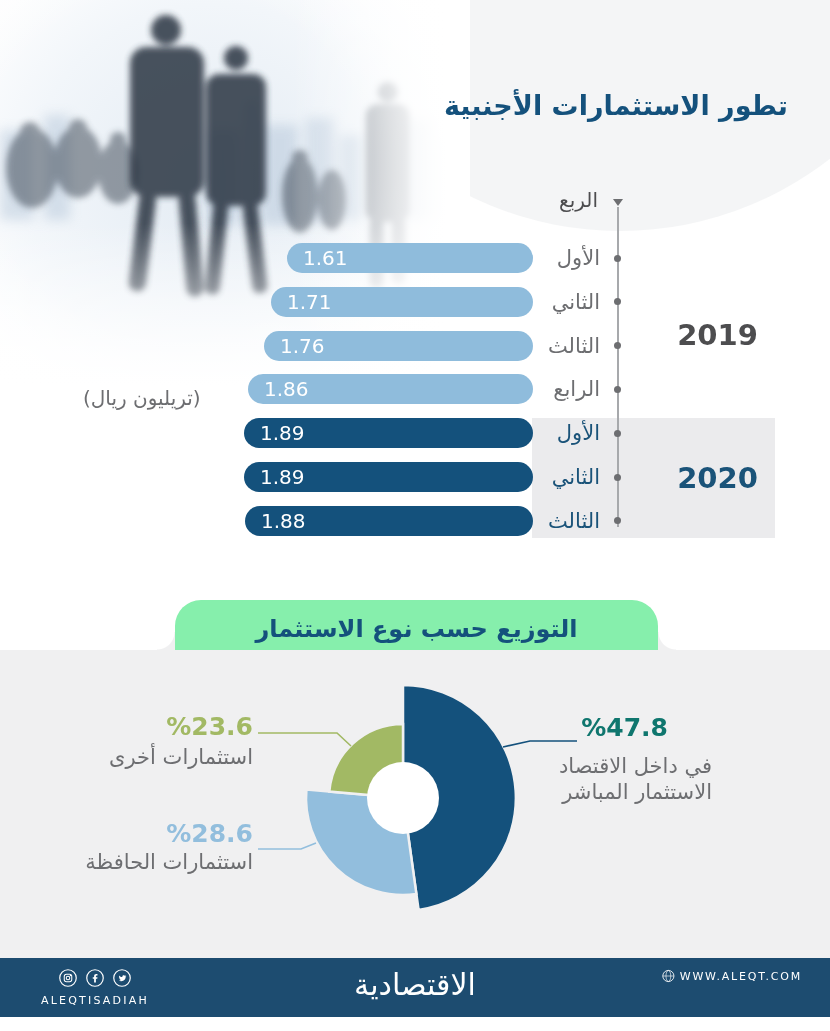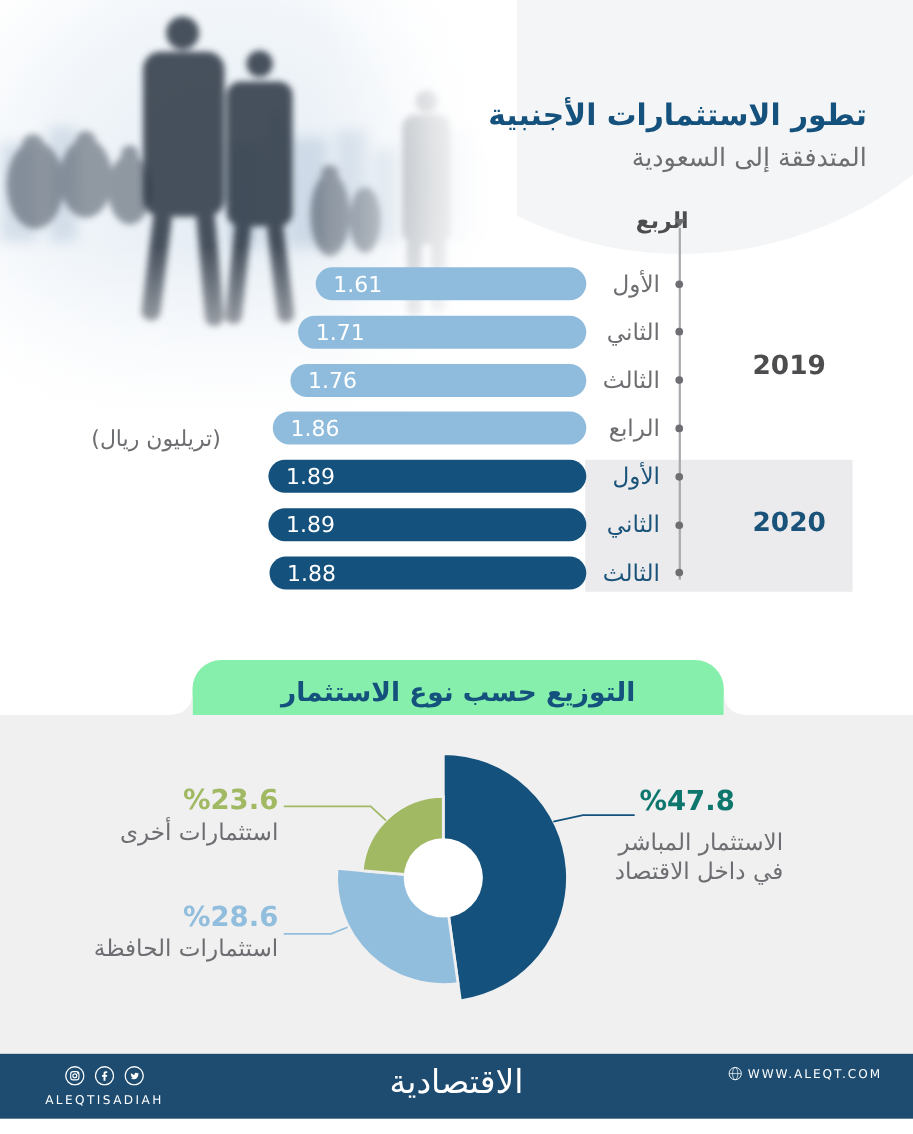--- a/index.html
+++ b/index.html
@@ -15,36 +15,36 @@
         background:radial-gradient(ellipse at 45% 42%, #e3ebf3 0%, #f2f6fa 50%, #ffffff 80%);}
   .hero svg{position:absolute;left:0;top:0;}
   .hero-fade{position:absolute;left:0;top:0;width:470px;height:430px;z-index:0;
         background:
           linear-gradient(to right, rgba(255,255,255,0) 62%, #ffffff 95%),
           linear-gradient(to bottom, rgba(255,255,255,0) 52%, #ffffff 90%),
           radial-gradient(ellipse at 38% 38%, rgba(255,255,255,0) 45%, rgba(255,255,255,0.8) 80%);}
 
   .title{position:absolute;top:90px;right:42px;font-size:27px;font-weight:800;color:#14517c;z-index:2;}
   .subtitle{position:absolute;top:131px;right:42px;font-size:23px;color:#6d6e71;z-index:2;}
-  .axis-label{position:absolute;top:188px;right:204px;font-size:20px;font-weight:700;color:#4d4d4f;z-index:2;}
+  .axis-label{position:absolute;top:188px;right:232px;font-size:20px;font-weight:400;color:#4d4d4f;z-index:2;}
   .unit-label{position:absolute;top:386px;left:83px;font-size:20px;color:#6d6e71;z-index:2;}
 
   .band{position:absolute;left:532px;top:418px;width:243px;height:120px;background:#ebebed;z-index:1;}
 
   #bar-chart{position:absolute;left:0;top:0;width:830px;height:1031px;z-index:2;pointer-events:none;}
   .bar{position:absolute;height:30px;border-radius:15px;}
   .bar-value{display:block;padding-left:16px;line-height:30px;color:#ffffff;font-size:20px;
              font-weight:500;text-align:left;direction:ltr;}
   .q-label{position:absolute;left:530px;width:70px;font-size:21px;line-height:30px;text-align:right;direction:rtl;}
   .dot{position:absolute;left:614px;width:7px;height:7px;border-radius:50%;background:#6d6e71;}
   .timeline{position:absolute;left:617px;top:207px;width:2px;height:320px;background:#a7a9ac;z-index:1;}
   .timeline-arrow{position:absolute;left:613px;top:199px;width:0;height:0;z-index:2;
                   border-left:5px solid transparent;border-right:5px solid transparent;
                   border-top:7px solid #6d6e71;}
-  .year{position:absolute;left:670px;width:95px;text-align:center;font-weight:700;font-size:24px;z-index:2;}
+  .year{position:absolute;left:670px;width:95px;text-align:center;font-weight:700;font-size:29px;z-index:2;}
   .y2019{top:318px;color:#4d4d4f;}
   .y2020{top:461px;color:#1a5379;}
 
   .section-tab{position:absolute;left:175px;top:600px;width:483px;height:50px;background:#86efac;
                border-radius:26px 26px 0 0;text-align:center;z-index:1;}
   .section-tab span{display:inline-block;font-size:24px;font-weight:800;color:#14517c;line-height:58px;}
   .tab-conn{position:absolute;top:632px;width:18px;height:18px;z-index:1;}
   .tab-conn.left{left:157px;background:radial-gradient(circle 18px at 0 0, #ffffff 17px, #f0f0f1 18px);}
   .tab-conn.right{left:658px;background:radial-gradient(circle 18px at 100% 0, #ffffff 17px, #f0f0f1 18px);}
   .gray-section{position:absolute;left:0;top:650px;width:830px;height:308px;background:#f0f0f1;z-index:1;}
@@ -123,21 +123,20 @@
         <circle cx="236" cy="58" r="12"></circle>
           <rect x="206" y="74" width="60" height="132" rx="13"></rect>
         <rect x="214" y="200" width="15" height="95" rx="7" transform="rotate(6 221 200)"></rect>
         <rect x="242" y="202" width="15" height="92" rx="7" transform="rotate(-7 249 202)"></rect>
       </g>
     </svg>
   </div>
   <div class="hero-fade"></div>
 
   <div class="title" dir="rtl">تطور الاستثمارات الأجنبية</div>
-  <div class="subtitle" dir="rtl">المتدفقة إلى السعودية</div>
   <div class="axis-label" dir="rtl">الربع</div>
   <div class="unit-label" dir="rtl">(تريليون ريال)</div>
 
   <div class="band"></div>
   <div class="timeline"></div>
   <div class="timeline-arrow"></div>
 
   <div id="bar-chart">
       <div class="bar" style="top: 243px; right: 297px; width: 246px; background: rgb(143, 188, 220);">
         <span class="bar-value">1.61</span>
@@ -193,22 +192,22 @@
         <path d="M 403 798 L 329.3 791.5 A 74 74 0 0 1 403.0 724.0 Z" fill="#a2b964" stroke="#f0f0f1" stroke-width="2.5"></path>
       </g>
     <circle id="pie-hole" cx="403" cy="798" r="36" fill="#ffffff"></circle>
     <polyline id="leader-0" points="503,747 530,741 577,741" fill="none" stroke-width="1.6" stroke="#14517c"></polyline>
     <polyline id="leader-1" points="316,843 301,849 258,849" fill="none" stroke-width="1.6" stroke="#92bedd"></polyline>
     <polyline id="leader-2" points="351,746 337,733 258,733" fill="none" stroke-width="1.6" stroke="#a2b964"></polyline>
   </svg>
 
   <div class="pie-pct" id="pie-pct-0" style="color: #0f766e;">%47.8</div>
   <div class="pie-label" id="pie-label-0">
+    <div>في داخل الاقتصاد</div>
     <div>الاستثمار المباشر</div>
-    <div>في داخل الاقتصاد</div>
   </div>
   <div class="pie-pct" id="pie-pct-1" style="color: rgb(146, 190, 221);">%28.6</div>
   <div class="pie-label" id="pie-label-1">استثمارات الحافظة</div>
   <div class="pie-pct" id="pie-pct-2" style="color: rgb(162, 185, 100);">%23.6</div>
   <div class="pie-label" id="pie-label-2">استثمارات أخرى</div>
 
   <div class="footer">
     <div class="f-left">
       <div class="social-row">
         <svg class="sicon" viewBox="0 0 24 24">

